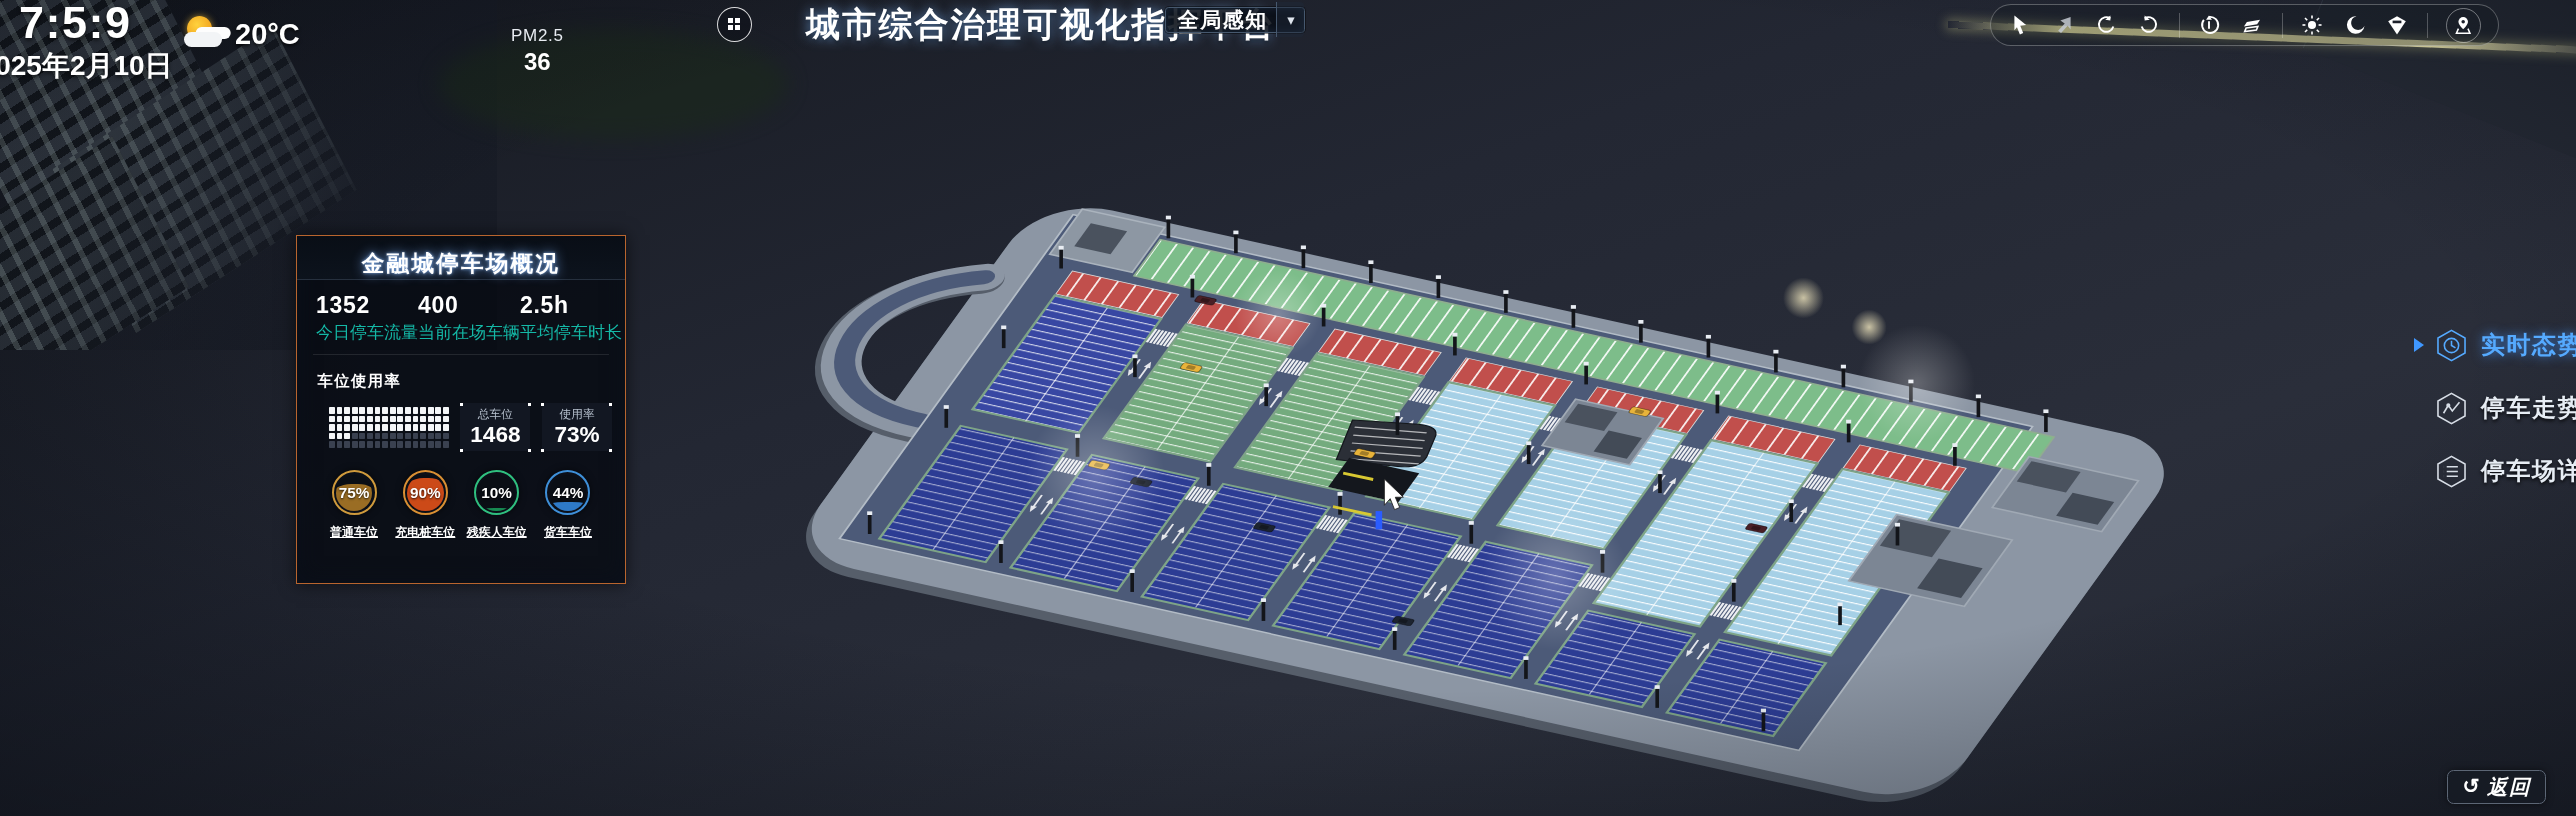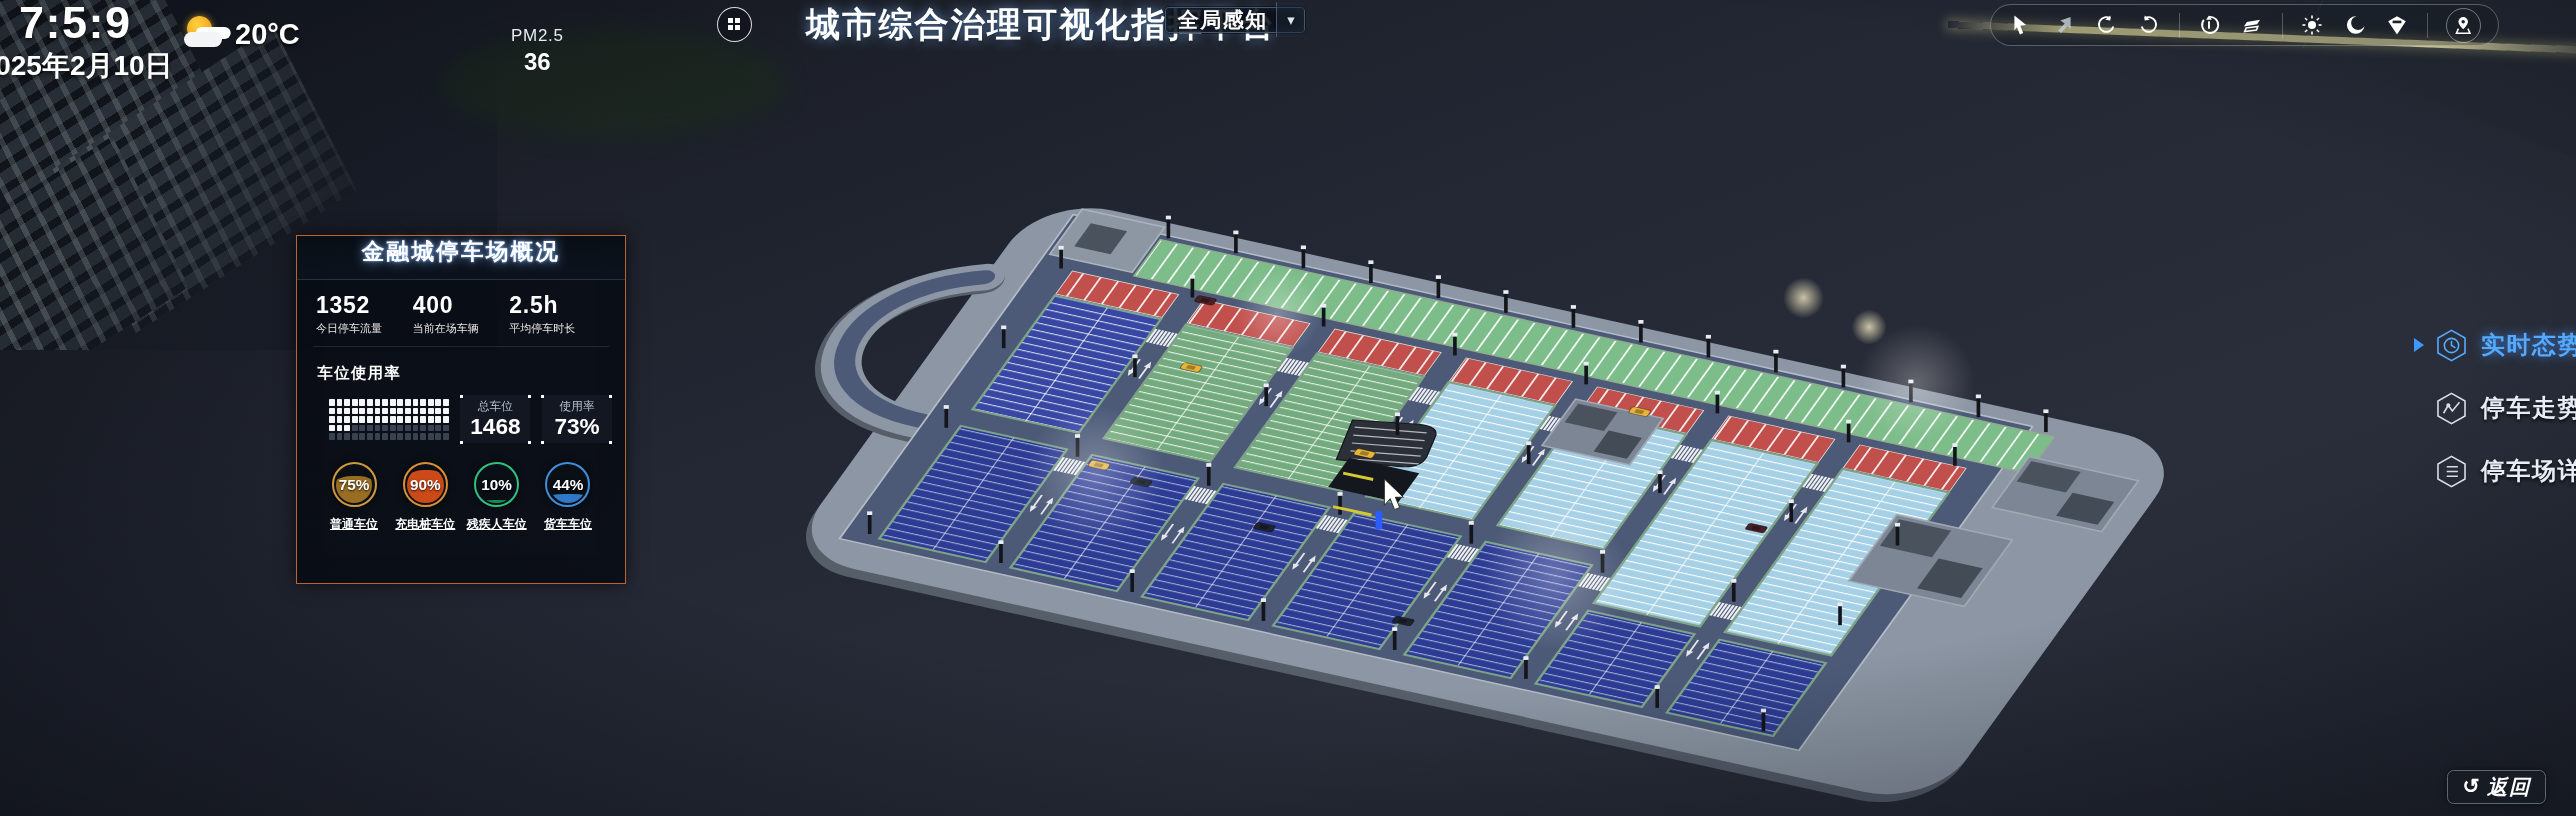--- a/index.html
+++ b/index.html
@@ -77,29 +77,29 @@
   .tb-btn { width:25px; height:25px; display:flex; align-items:center; justify-content:center; cursor:pointer; }
   .tb-btn svg { width:22px; height:22px; }
   .tb-div { width:0.7px; height:25px; background:rgba(255,255,255,.25); }
   .tb-circle { width:35px; height:35px; border:0.7px solid rgba(255,255,255,.4); border-radius:50%;
     display:flex; align-items:center; justify-content:center; cursor:pointer; }
 
   
   .panel { position:absolute; left:296px; top:235px; width:330px; height:349px;
     border:0.7px solid #b9652e; background:rgba(6,10,17,.80);
     box-shadow:0 0 16px rgba(0,0,0,.6), inset 0 0 22px rgba(10,16,28,.8); }
-  .panel-header { height:44px; display:flex; align-items:flex-start; justify-content:center;
+  .panel-header { height:44px; display:flex; align-items:flex-end; justify-content:center;
     background:linear-gradient(180deg, rgba(9,14,22,.95), rgba(13,20,30,.85));
     border-bottom:0.7px solid #26303e; }
   .panel-title { font-size:22.6px; font-weight:bold; letter-spacing:2.2px;
     text-shadow:0 0 11.7px rgba(125,180,255,.9), 0 0 2.9px rgba(160,200,255,.8); }
   .stats-row { display:flex; padding:11.7px 19px 0 19px; }
   .stat { width:110px; }
   .stat-value { font-size:23px; font-weight:bold; letter-spacing:0.7px; }
-  .stat-label { font-size:11px; color:#e5e5e5; margin-top:2.2px; white-space:nowrap; }
+  .stat-label { font-size:17px; color:#14b8a6; margin-top:2.2px; white-space:nowrap; }
   .stats-divider { margin:10.2px 16px 0 16px; height:0.7px; background:rgba(255,255,255,.10); }
   .usage-title { margin:16px 0 0 20.4px; font-size:15.3px; font-weight:bold; letter-spacing:1.5px; }
   .usage-row { display:flex; align-items:center; margin:11.7px 0 0 32px; }
   .waffle { display:grid; grid-template-columns:repeat(16, 5.8px); grid-auto-rows:6.6px; gap:1.8px; }
   .waffle .cell { background:#3a4150; border-radius:0.7px; }
   .waffle .cell.on { background:#f4f6f8; }
   .cbox { position:relative; width:70px; height:48px; margin-left:11.7px; background:#121722;
     display:flex; flex-direction:column; align-items:center; justify-content:center; }
   .cbox .dots { position:absolute; inset:0; }
   .cbox .dots::before { content:''; position:absolute; left:-0.7px; top:-0.7px; width:2.9px; height:2.9px;

